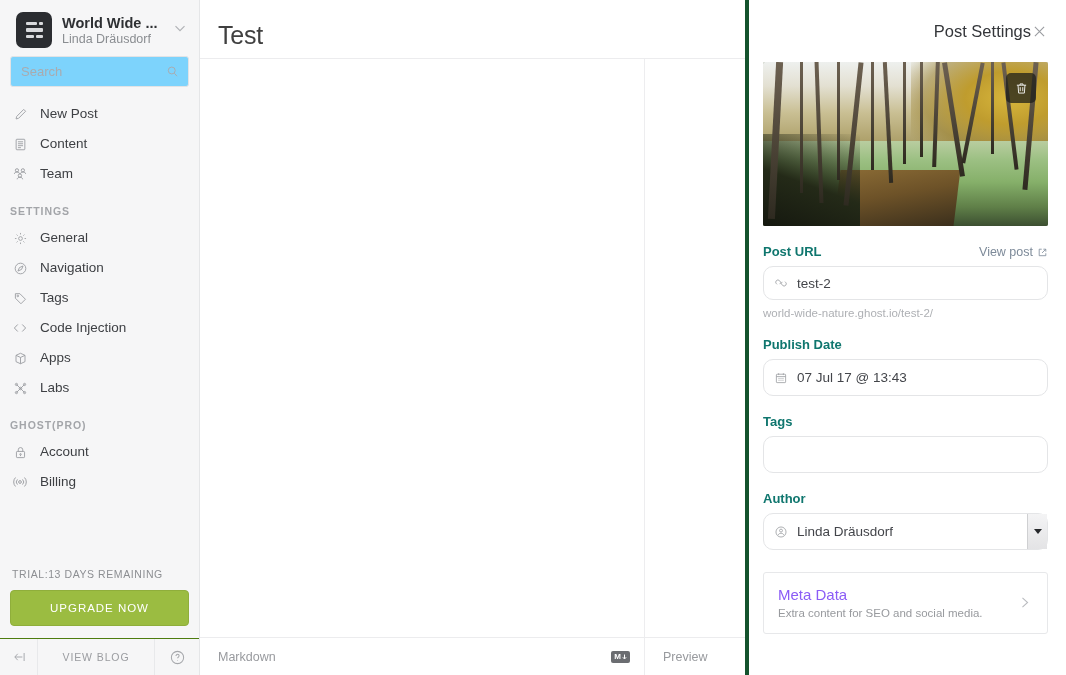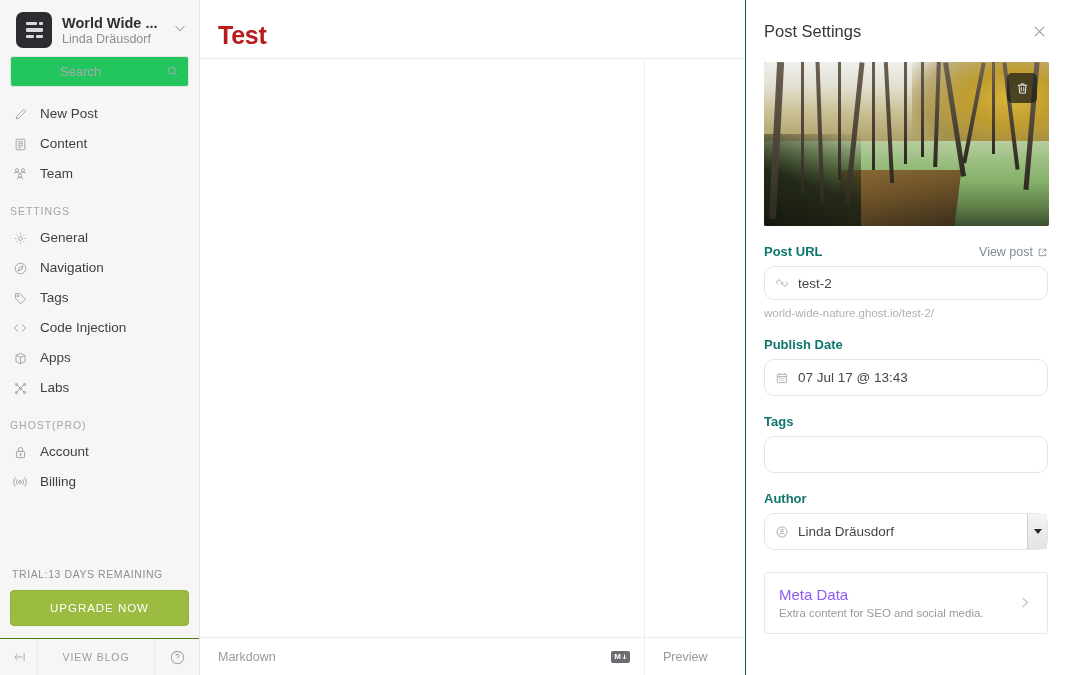--- a/index.html
+++ b/index.html
@@ -38,24 +38,24 @@
     font-size: 14.5px; font-weight: bold; color: #2e3033;
     white-space: nowrap; overflow: hidden;
   }
   .blog-user { font-size: 12.5px; color: #8a8d91; margin-top: 1px; }
   .chev-down { width: 18px; flex-shrink: 0; color: #b0b2b6; }
 
   .search-wrap { padding: 0 10px 10px 10px; }
   .search-box {
     position: relative;
     height: 31px;
-    background: #22c55e;
+    background: #7dd3fc;
     border: 1px solid #e2e3e5;
     border-radius: 3px;
-    display: flex; align-items: center; padding-left: 39px;
+    display: flex; align-items: center;
   }
   .search-box input {
     border: 0; outline: 0; background: transparent;
     font-family: inherit; font-size: 13px; color: #4a4c50;
     padding: 0 26px 0 10px; width: 100%; height: 100%;
   }
   .search-box input::placeholder { color: #a9abaf; }
   .search-icon {
     position: absolute; right: 8px; top: 50%;
     transform: translateY(-50%);
@@ -71,21 +71,21 @@
   }
   .nav-ico {
     width: 20px; height: 17px; margin-right: 10px;
     display: flex; align-items: center; justify-content: center;
     color: #9b9da1; flex-shrink: 0;
   }
   .nav-label { line-height: 1; }
   .nav-section {
     font-size: 10.5px; letter-spacing: 0.09em;
     color: #a3a5a9; padding: 16px 10px 6px 10px;
-    font-weight: normal;
+    font-weight: bold;
   }
 
   .trial-area { padding: 6px 10px 12px 10px; }
   .trial-text {
     font-size: 10.5px; letter-spacing: 0.055em;
     color: #8c8e92; padding: 6px 2px 10px 2px;
   }
   .upgrade-btn {
     display: block; width: 100%; height: 36px;
     background: #9bbc41; border: 1px solid #8fae3b;
@@ -109,21 +109,21 @@
   }
   .sf-right { width: 44px; }
 
   
   .editor { flex: 1; display: flex; flex-direction: column; background: #fff; }
   .editor-title-bar {
     height: 59px; border-bottom: 1px solid #ececee;
     display: flex; align-items: center; padding-left: 18px;
   }
   .editor-title {
-    font-size: 25px; font-weight: bold; color: #b91c1c;
+    font-size: 25px; font-weight: normal; color: #404040;
     letter-spacing: -0.01em;
     margin-top: 12px;
   }
   .editor-body { flex: 1; display: flex; min-height: 0; }
   .md-pane {
     width: 445px; border-right: 1px solid #ededef;
     background: #fff;
   }
   .prev-pane { flex: 1; background: #fff; }
   .editor-footer {
@@ -143,23 +143,24 @@
     letter-spacing: 0.02em; line-height: 1;
     display: flex; align-items: center; gap: 1px;
     cursor: pointer;
   }
   .ef-prev { flex: 1; display: flex; align-items: center; padding-left: 18px; }
 
   
   .settings {
     width: 321px; height: 675px;
     background: #fff;
-    border-left: 1px solid #14532d;
+    border-left: 4px solid #14532d;
     display: flex; flex-direction: column;
     overflow: hidden;
+    align-items: flex-end;
   }
   .settings-head {
     height: 62px; display: flex; align-items: center;
     justify-content: space-between; padding: 0 18px 0 18px;
     flex-shrink: 0;
   }
   .settings-title { font-size: 16.5px; color: #34363a; }
   .close-icon { color: #9a9ca0; cursor: pointer; display: flex; }
 
   .settings-body { flex: 1; padding: 0 18px; overflow: hidden; }

